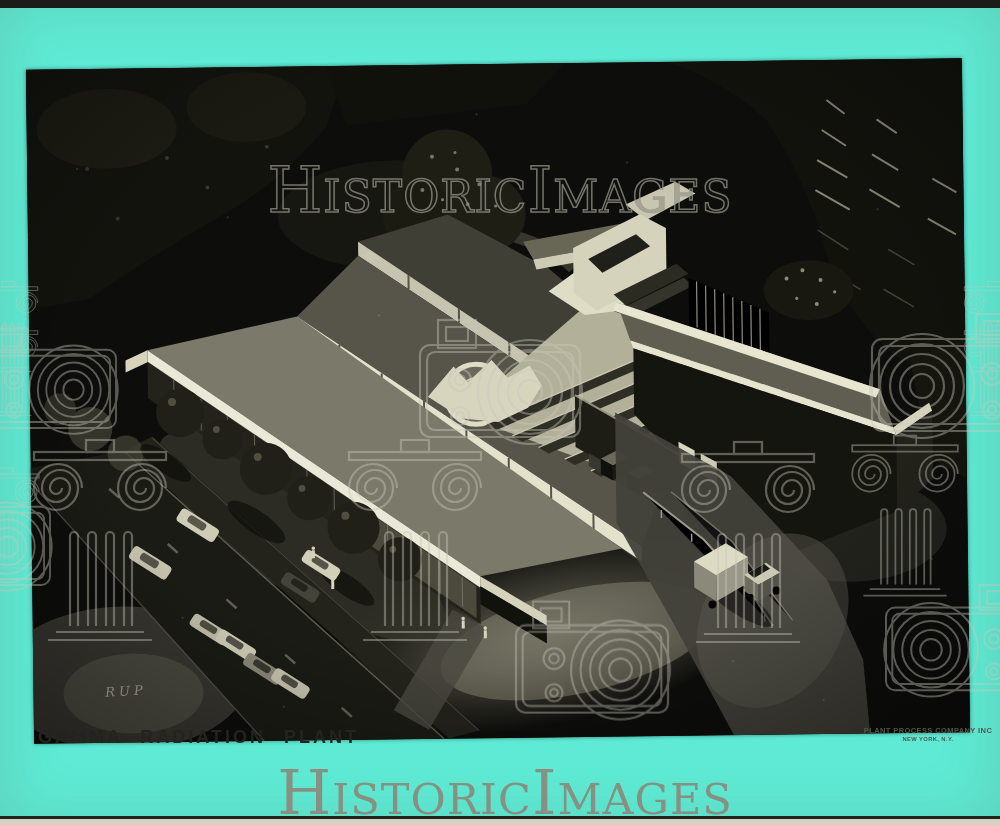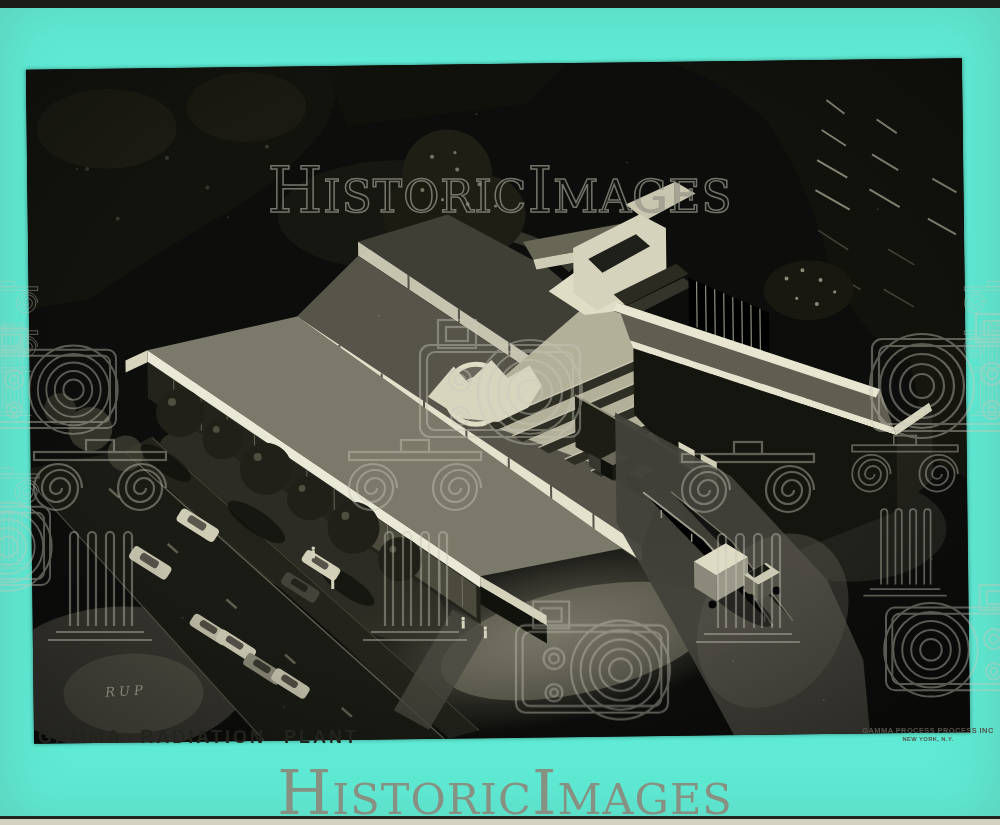--- a/index.html
+++ b/index.html
@@ -412,19 +412,19 @@
       <use href="#wm-col" transform="translate(994,374) scale(.45)"></use>
       <use href="#wm-col" transform="translate(6,522) scale(.5)"></use>
     </g>
 
     <text x="500" y="212" text-anchor="middle" class="wm-text-top" opacity=".75">HistoricImages</text>
     <text x="505" y="814" text-anchor="middle" class="wm-text-bottom" opacity=".92">HistoricImages</text>
   </svg>
 
   <div class="caption">GAMMA RADIATION PLANT</div>
   <div class="stamp">
-    <div class="l1">GAMMA PROCESS PROCESS INC</div>
+    <div class="l1">PLANT PROCESS COMPANY INC</div>
     <div class="l2">NEW YORK, N.Y.</div>
   </div>
 
   <div class="strip-bottom-line"></div>
   <div class="strip-bottom"></div>
 </div>
 
 </body></html>

